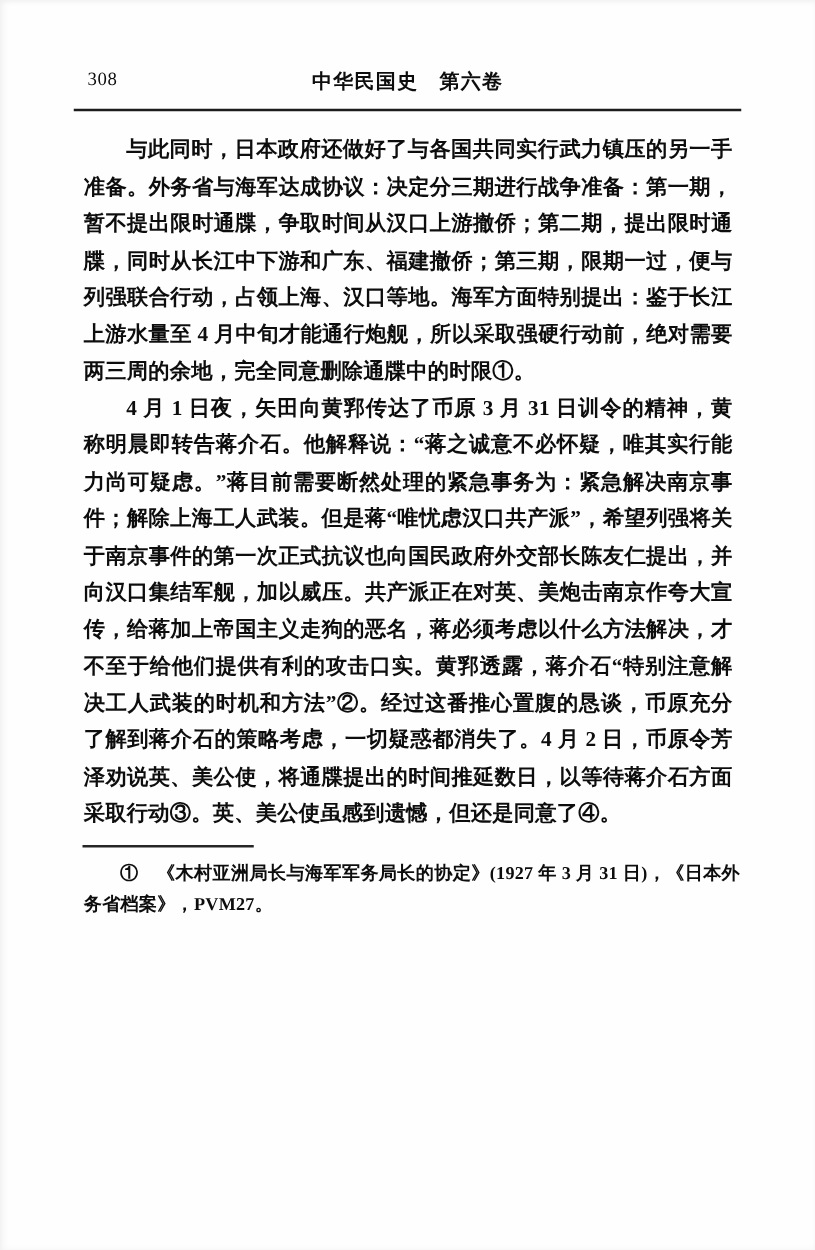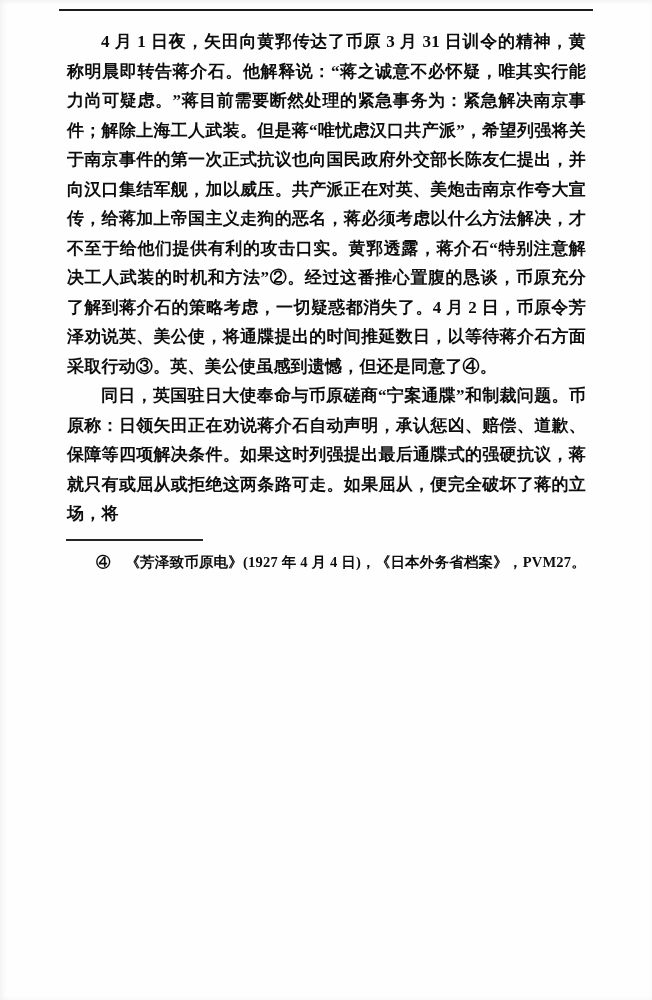--- a/index.html
+++ b/index.html
@@ -76,27 +76,31 @@
     font-weight: 600;
     text-align: justify;
     letter-spacing: 0.2px;
   }
 </style>
 </head>
 <body>
 
 <div class="page">
 
+  <div class="running-head">
+    <span class="page-num">308</span>
+    <span class="running-title">中华民国史　第六卷</span>
+  </div>
 
   <hr class="header-rule">
 
   <main class="body-text">
+    <p>与此同时，日本政府还做好了与各国共同实行武力镇压的另一手准备。外务省与海军达成协议：决定分三期进行战争准备：第一期，暂不提出限时通牒，争取时间从汉口上游撤侨；第二期，提出限时通牒，同时从长江中下游和广东、福建撤侨；第三期，限期一过，便与列强联合行动，占领上海、汉口等地。海军方面特别提出：鉴于长江上游水量至 4 月中旬才能通行炮舰，所以采取强硬行动前，绝对需要两三周的余地，完全同意删除通牒中的时限①。</p>
     <p>4 月 1 日夜，矢田向黄郛传达了币原 3 月 31 日训令的精神，黄称明晨即转告蒋介石。他解释说：“蒋之诚意不必怀疑，唯其实行能力尚可疑虑。”蒋目前需要断然处理的紧急事务为：紧急解决南京事件；解除上海工人武装。但是蒋“唯忧虑汉口共产派”，希望列强将关于南京事件的第一次正式抗议也向国民政府外交部长陈友仁提出，并向汉口集结军舰，加以威压。共产派正在对英、美炮击南京作夸大宣传，给蒋加上帝国主义走狗的恶名，蒋必须考虑以什么方法解决，才不至于给他们提供有利的攻击口实。黄郛透露，蒋介石“特别注意解决工人武装的时机和方法”②。经过这番推心置腹的恳谈，币原充分了解到蒋介石的策略考虑，一切疑惑都消失了。4 月 2 日，币原令芳泽劝说英、美公使，将通牒提出的时间推延数日，以等待蒋介石方面采取行动③。英、美公使虽感到遗憾，但还是同意了④。</p>
-    <p>同日，英国驻日大使奉命与币原磋商“宁案通牒”和制裁问题。币原称：日领矢田正在劝说蒋介石自动声明，承认惩凶、赔偿、道歉、保障等四项解决条件。如果这时列强提出最后通牒式的强硬抗议，蒋就只有或屈从或拒绝这两条路可走。如果屈从，便完全破坏了蒋的立场，将</p>
   </main>
 
   <hr class="footnote-rule">
 
   <section class="footnotes">
-    <p>④　《芳泽致币原电》(1927 年 4 月 4 日)，《日本外务省档案》，PVM27。</p>
+    <p>①　《木村亚洲局长与海军军务局长的协定》(1927 年 3 月 31 日)，《日本外务省档案》，PVM27。</p>
   </section>
 
 </div>
 
 </body></html>

